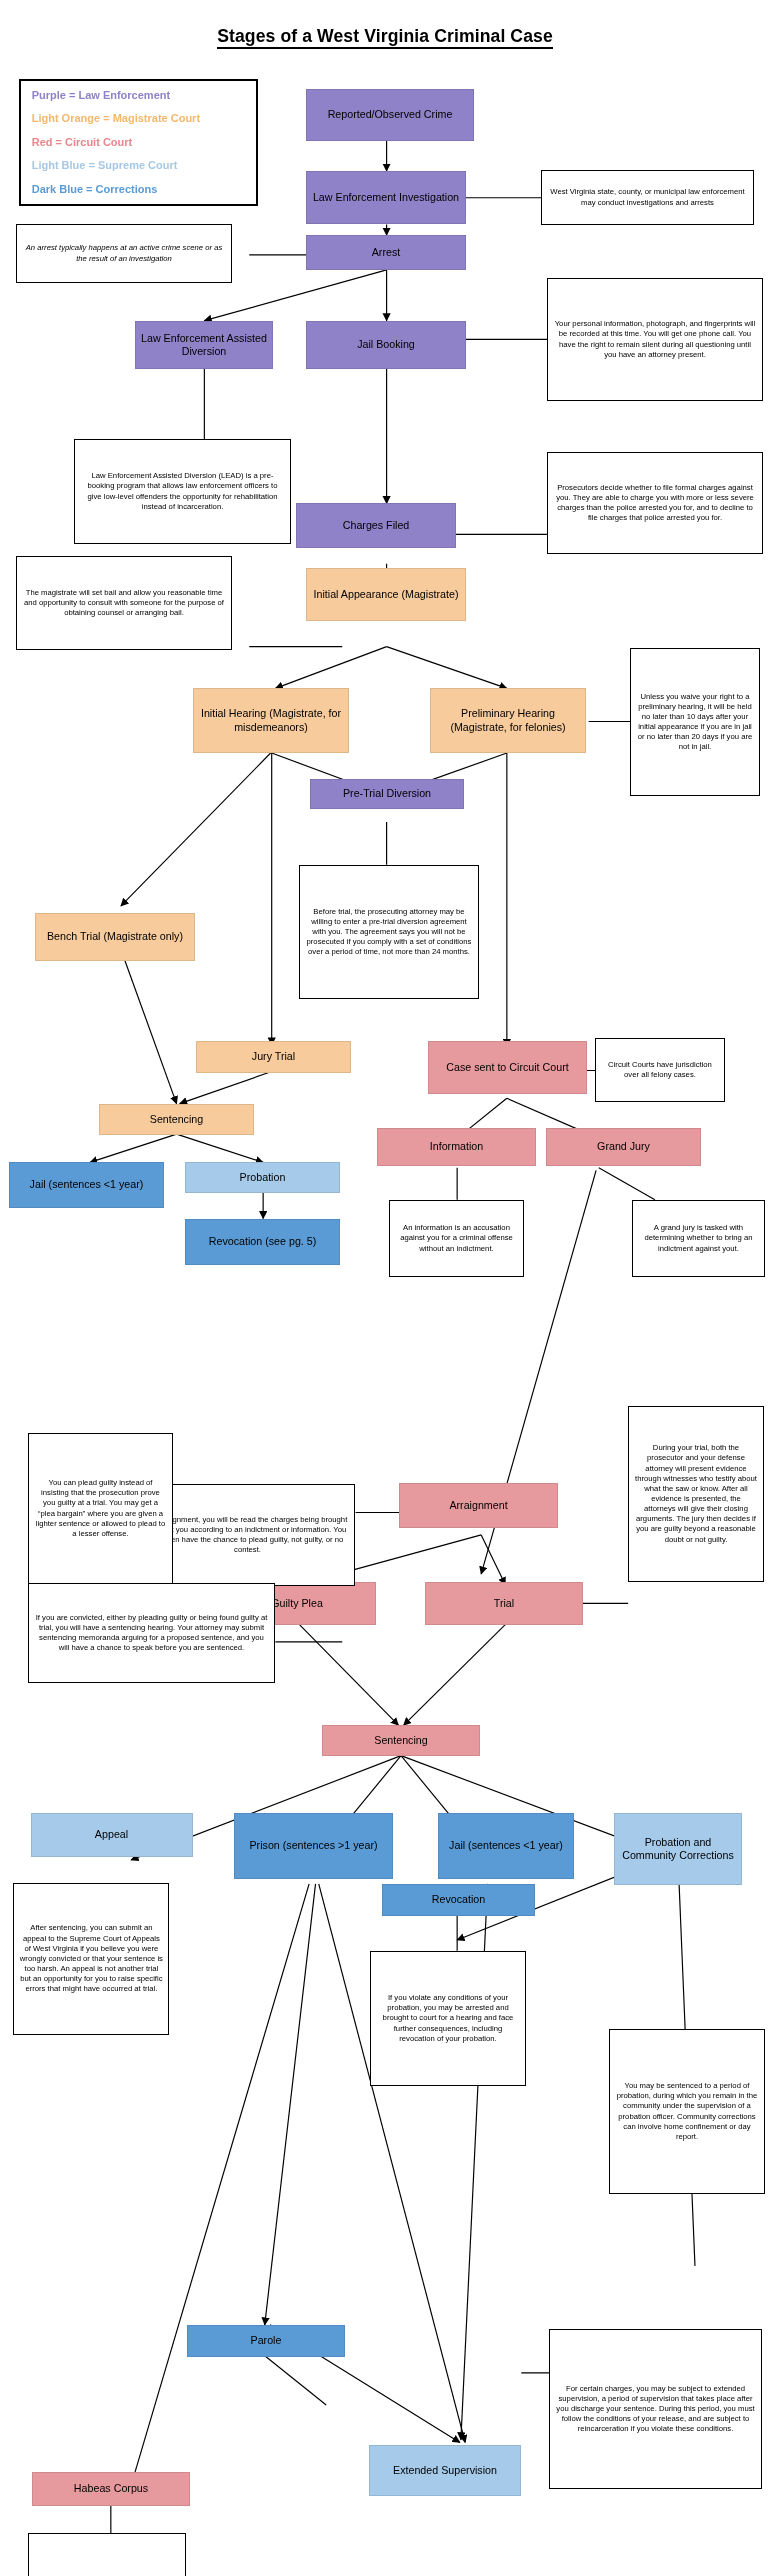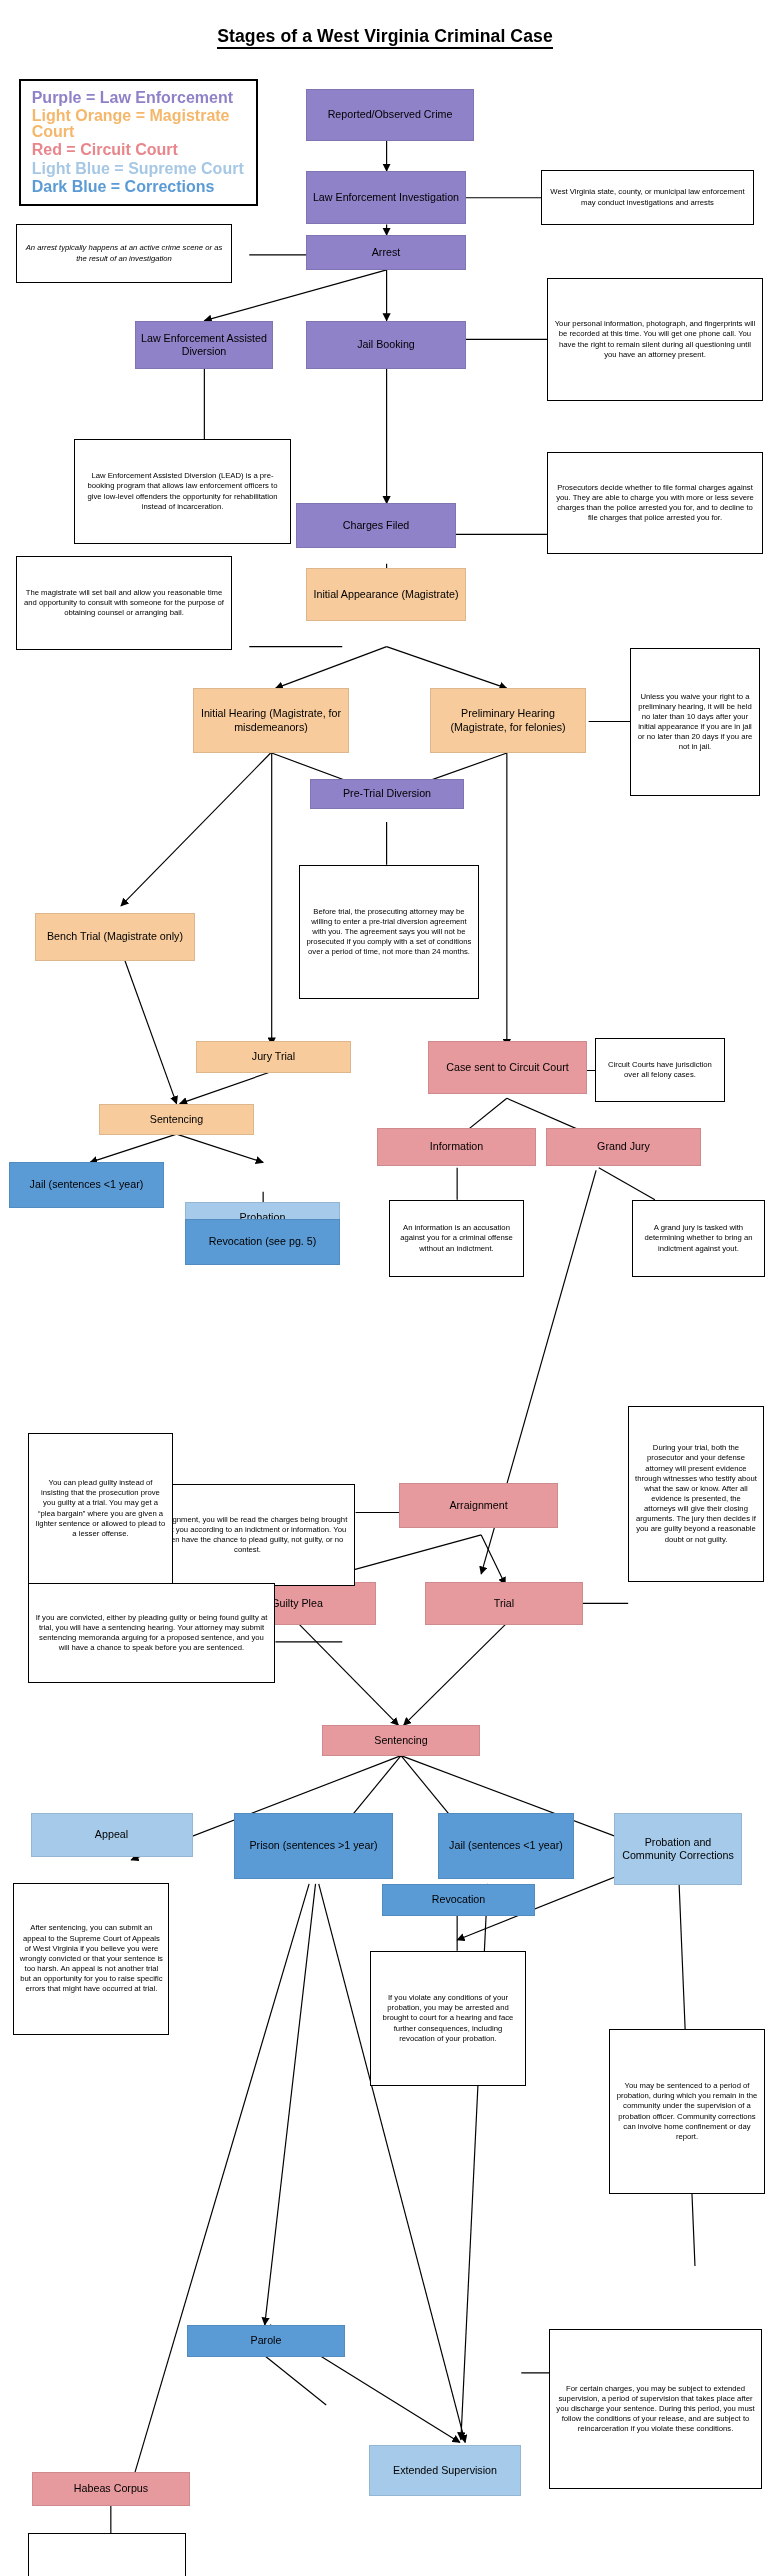--- a/index.html
+++ b/index.html
@@ -15,21 +15,21 @@
     position:absolute; left:0; top:26px; width:770px; text-align:center;
     font-size:17.6px; font-weight:bold; letter-spacing:0.1px;
   }
   .title span { border-bottom:2.1px solid #000; padding-bottom:1.1px; }
 
   .legend {
     position:absolute; left:19px; top:79px; width:239px; height:127px;
     border:2.7px solid #000; background:#fff; padding:8.6px 10.7px;
     display:flex; flex-direction:column; justify-content:space-between;
   }
-  .legend-row { font-size:16px; font-weight:bold; line-height:1.05; }
+  .legend-row { font-size:11px; font-weight:bold; line-height:1.05; }
 
   .node {
     position:absolute; display:flex; align-items:center; justify-content:center;
     text-align:center; font-size:10.7px; line-height:1.22; padding:2.1px 3.2px;
     border:0.5px solid rgba(0,0,0,.10);
   }
   .note {
     position:absolute; background:#fff; border:1.1px solid #000;
     display:flex; align-items:center; justify-content:center; text-align:center;
     font-size:7.7px; line-height:1.32; padding:4.3px 5.3px;
@@ -195,21 +195,21 @@
   <div class="node" style="left:310px; top:779px; width:154px; height:30px; background:#8f82c8;text-align:center;">Pre-Trial Diversion</div>
 
   <div class="node" style="left:35px; top:913px; width:160px; height:48px; background:#f7cb9c;">Bench Trial (Magistrate only)</div>
 
   <div class="node" style="left:196px; top:1041px; width:155px; height:32px; background:#f7cb9c;">Jury Trial</div>
 
   <div class="node" style="left:99px; top:1104px; width:155px; height:30.5px; background:#f7cb9c;">Sentencing</div>
 
   <div class="node" style="left:9px; top:1162px; width:155px; height:46px; background:#5b9bd5;">Jail (sentences &lt;1 year)</div>
 
-  <div class="node" style="left:185px; top:1162px; width:155px; height:31px; background:#a6cbea;margin-top:40px;">Probation</div>
+  <div class="node" style="left:185px; top:1162px; width:155px; height:31px; background:#a6cbea;">Probation</div>
 
   <div class="node" style="left:185px; top:1219px; width:155px; height:46px; background:#5b9bd5;">Revocation (see pg. 5)</div>
 
   <div class="node" style="left:428px; top:1041px; width:159px; height:53px; background:#e79a9e;">Case sent to Circuit Court</div>
 
   <div class="node" style="left:377px; top:1128px; width:159px; height:38px; background:#e79a9e;">Information</div>
 
   <div class="node" style="left:546px; top:1128px; width:155px; height:38px; background:#e79a9e;">Grand Jury</div>
 
   <div class="node" style="left:399px; top:1483px; width:159px; height:45px; background:#e79a9e;">Arraignment</div>

